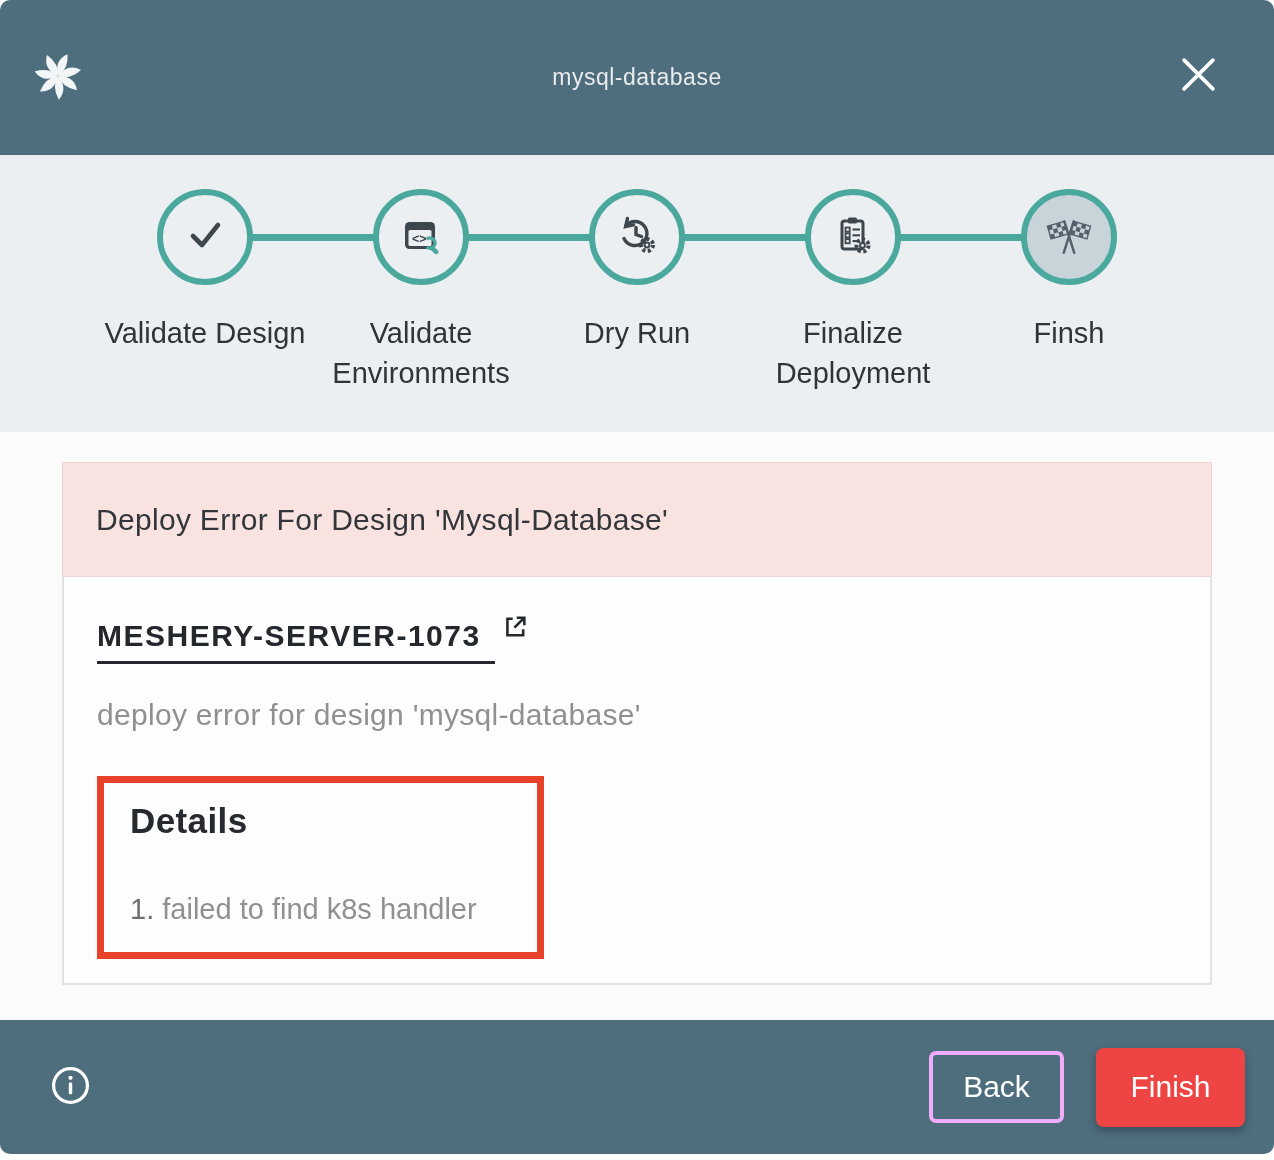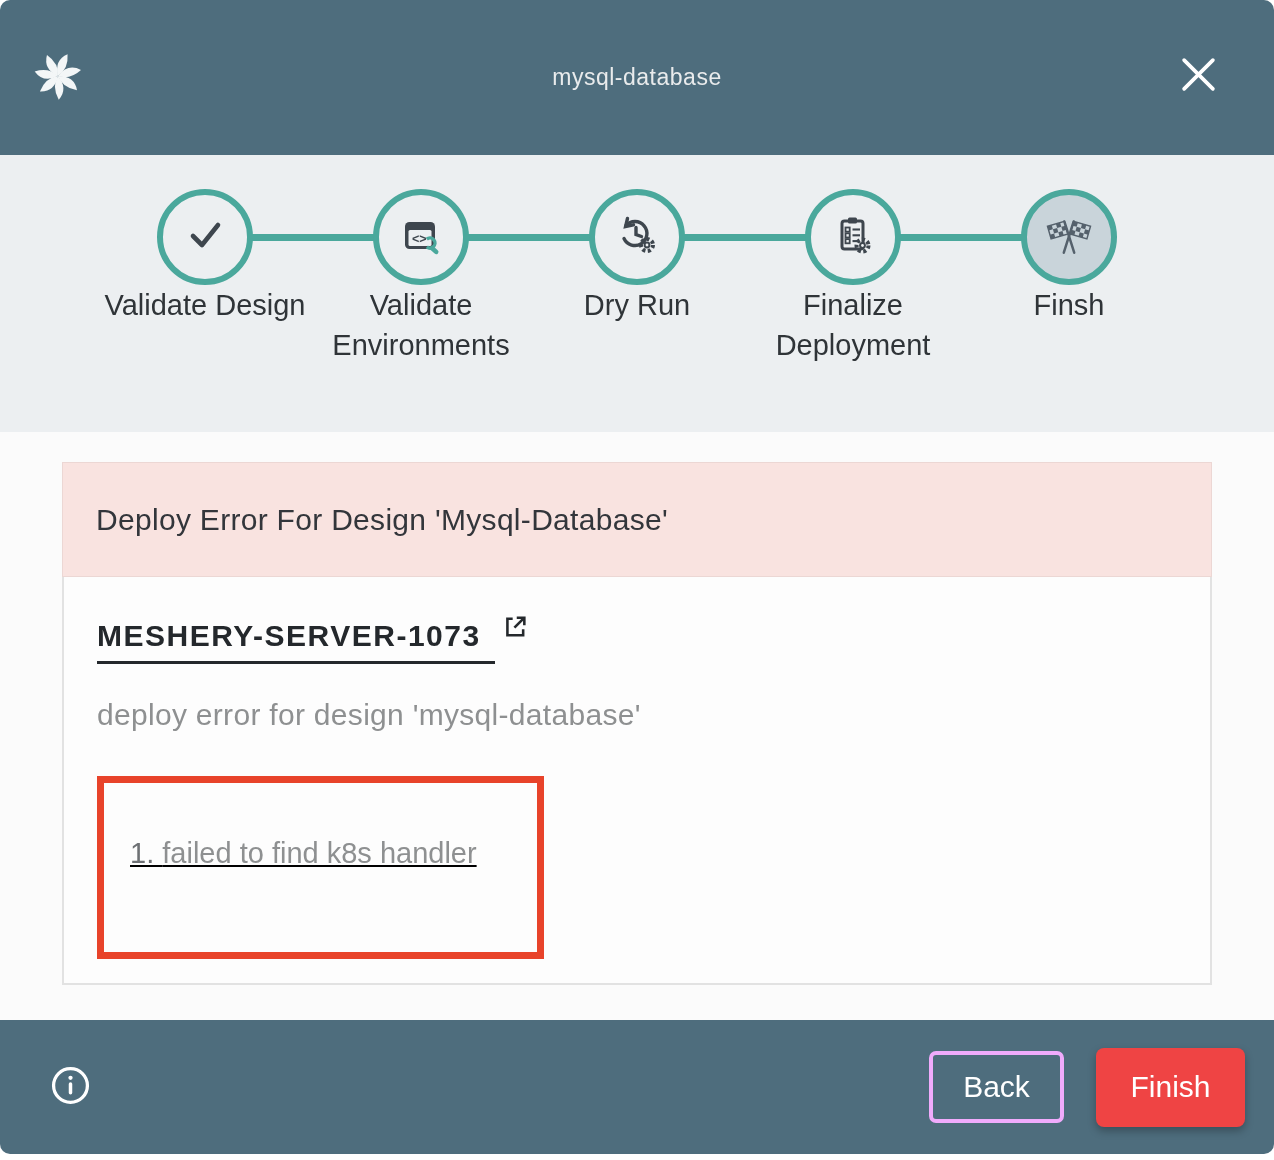--- a/index.html
+++ b/index.html
@@ -30,21 +30,21 @@
   }
   .steps { position: relative; z-index: 1; display: flex; padding: 0 97px; }
   .step { flex: 1; display: flex; flex-direction: column; align-items: center; }
   .circle {
     margin-top: 34px; width: 96px; height: 96px; border-radius: 50%;
     border: 6px solid #4aa89c; background: #eceff1;
     display: flex; align-items: center; justify-content: center;
   }
   .circle.active { background: #c9d4da; }
   .step-label {
-    font-size: 29px; line-height: 40px; color: #2f3438;
+    margin-top: 28px; font-size: 29px; line-height: 40px; color: #2f3438;
     text-align: center; max-width: 215px;
   }
 
   
   .content { padding-top: 30px; }
   .error-panel { margin: 0 62px; width: 1150px; }
   .banner {
     height: 115px; background: #f9e3e0; border: 1px solid rgba(0,0,0,0.05);
     display: flex; align-items: center; padding-left: 33px;
     font-size: 30px; color: #33363b; letter-spacing: .3px;
@@ -59,21 +59,21 @@
     border-bottom: 3px solid #24282c; padding: 0 14px 8px 0; cursor: pointer;
     text-transform: uppercase;
   }
   .ext-icon { margin-left: 6px; margin-top: -6px; }
   .summary { margin-top: 34px; font-size: 30px; color: #8e9091; letter-spacing: .3px; }
   .red-box {
     margin-top: 44px; width: 447px; height: 183px;
     border: 7px solid #e8432a; padding: 18px 0 0 26px; background: transparent;
   }
   .red-box h2 { font-size: 35px; color: #26292d; letter-spacing: .4px; }
-  .red-box ol { margin-top: 36px; list-style: none; text-decoration: underline; }
+  .red-box ol { margin-top: 52px; list-style: none; }
   .red-box li { font-size: 29px; color: #8e9091; }
   .red-box li::before { content: "1. "; color: #6e7174; }
 
   
   .ftr {
     position: absolute; left: 0; right: 0; bottom: 0; height: 134px;
     background: #4e6d7d; display: flex; align-items: center;
     padding: 0 29px 0 50px;
   }
   .info-btn { background: transparent; border: none; cursor: pointer; margin-right: auto; display: flex; }
@@ -242,20 +242,21 @@
               <g fill="none" stroke="#24282c" stroke-width="2.2">
                 <path d="M10 5 H5.5 V19 H19 V14"></path>
                 <path d="M13.5 4 H20 V10.5"></path>
                 <path d="M19.6 4.4 L11.5 12.5"></path>
               </g>
             </svg>
           </span>
         </div>
         <p class="summary">deploy error for design 'mysql-database'</p>
         <div class="red-box">
+          <h2>Details</h2>
           <ol>
             <li>failed to find k8s handler</li>
           </ol>
         </div>
       </div>
     </div>
   </main>
 
   <footer class="ftr">
     <button class="info-btn">

